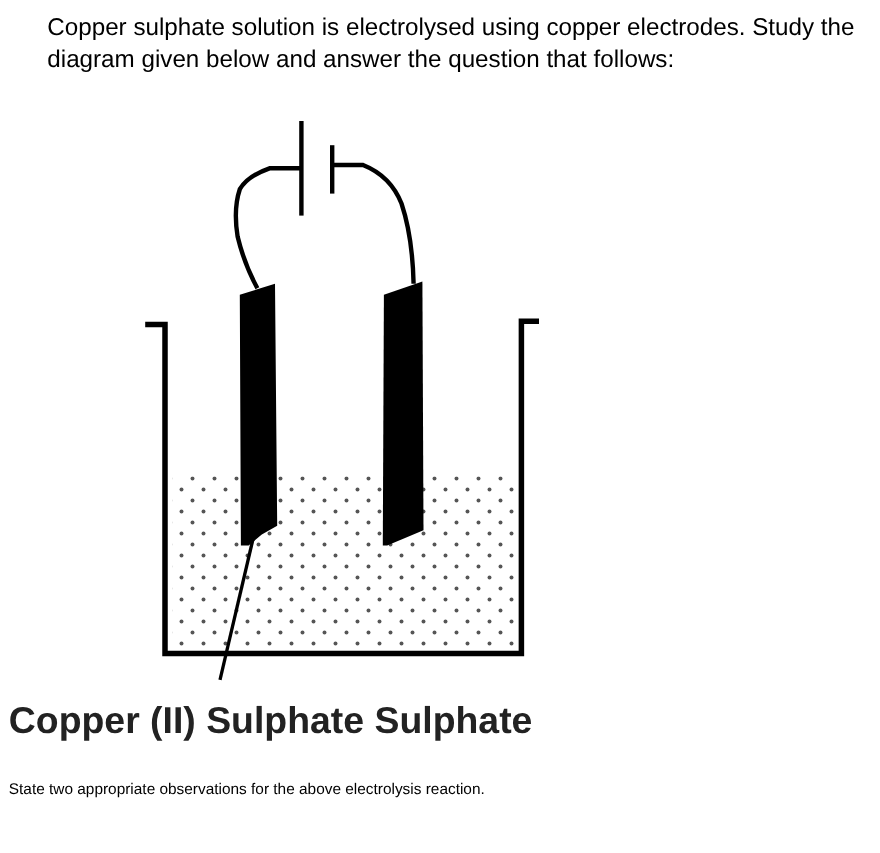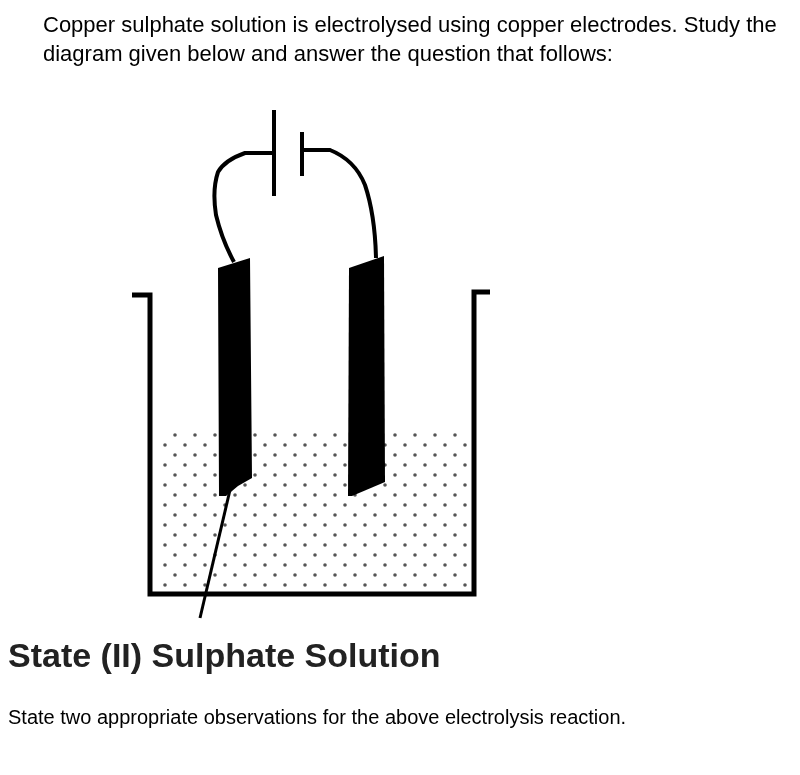--- a/index.html
+++ b/index.html
@@ -1,20 +1,20 @@
 <!DOCTYPE html>
 <html><head>
   <meta charset="utf-8">
   <style>
     html, body { margin: 0; padding: 0; background: #ffffff; }
     body { width: 800px; height: 775px; position: relative; overflow: hidden; font-family: "Liberation Sans", sans-serif; color: #000; }
     .question-text { position: absolute; left: 8px; top: 10px; width: 780px; font-size: 22px; line-height: 29px; margin-left: 35px; }
     .figure { position: absolute; left: 0; top: 100px; width: 800px; height: 580px; }
     .caption { position: absolute; left: 8px; top: 636px; font-size: 34px; font-weight: bold; color: #222; letter-spacing: 0px; }
-    .follow-up { position: absolute; left: 8px; top: 703px; width: 780px; font-size: 20px; line-height: 29px; }
+    .follow-up { position: absolute; left: 8px; top: 703px; width: 780px; font-size: 14px; line-height: 29px; }
   </style>
 </head>
 <body>
 
 <div class="question-text">Copper sulphate solution is electrolysed using copper electrodes. Study the diagram given below and answer the question that follows:</div>
 
 <div class="figure">
   <svg width="800" height="580" viewBox="0 100 800 580" xmlns="http://www.w3.org/2000/svg">
     <defs>
       <pattern id="dots" x="0" y="0" width="20" height="20" patternUnits="userSpaceOnUse">
@@ -45,15 +45,15 @@
       <path d="M218 268 L250 258 L252 478 L238 486 L226 496 L219 496 Z" fill="#000"></path>
       <path d="M230 490 L200 618" fill="none" stroke="#000" stroke-width="3"></path>
     </g>
 
     <g>
       <path d="M349 268 L384 256 L385 482 L352 496 L348 496 Z" fill="#000"></path>
     </g>
   </svg>
 </div>
 
-<div class="caption">State (II) Sulphate Solution</div>
+<div class="caption">Copper (II) Sulphate Sulphate</div>
 
 <div class="follow-up">State two appropriate observations for the above electrolysis reaction.</div>
 
 </body></html>

